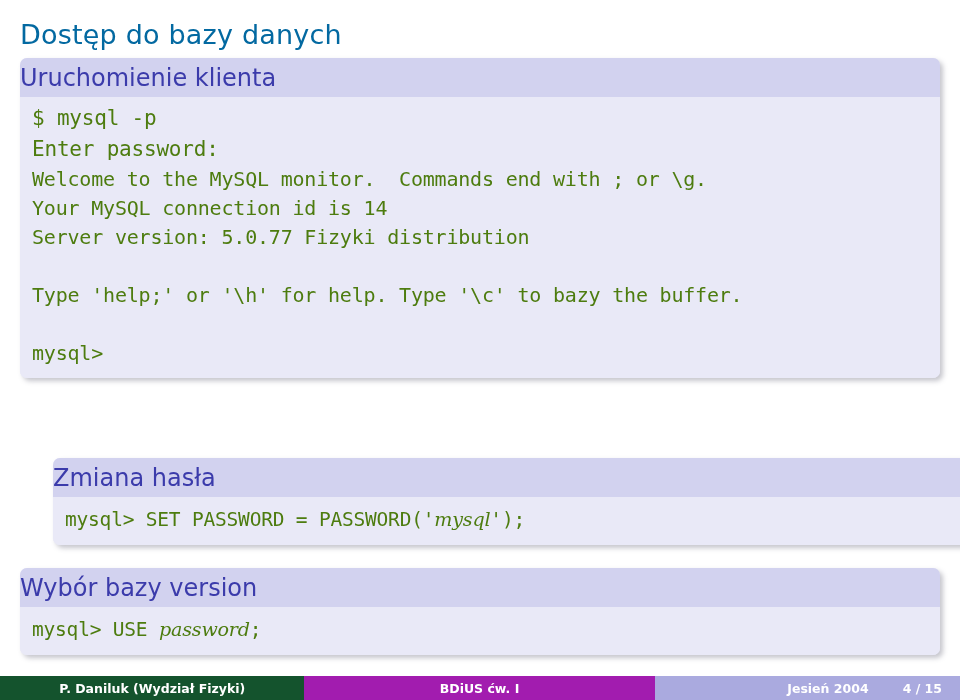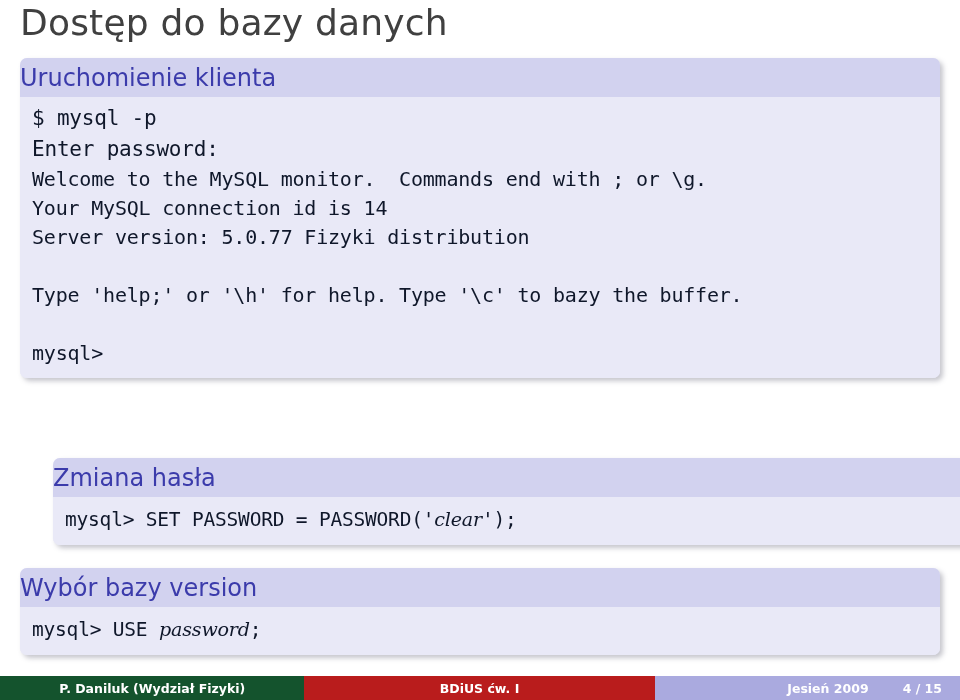--- a/index.html
+++ b/index.html
@@ -19,25 +19,25 @@
   #slide {
     position: absolute;
     inset: 0;
     background: #ffffff;
   }
 
   
   .frame-title {
     position: absolute;
     left: 20px;
-    top: 4px;
+    top: 16px;
     font-family: "DejaVu Sans", sans-serif;
-    font-size: 36px;
+    font-size: 27px;
     line-height: 38px;
-    color: #404040;
+    color: #0369a1;
     letter-spacing: 0.2px;
     white-space: nowrap;
   }
 
   
   .block {
     position: absolute;
     left: 20px;
     width: 920px;
     border-radius: 7px;
@@ -55,21 +55,21 @@
     white-space: nowrap;
   }
   .block-body {
     background: #e9e9f7;
     padding: 6px 0 8px 12px;
   }
 
   
   .mono {
     font-family: "DejaVu Sans Mono", monospace;
-    color: #0f172a;
+    color: #4d7c0f;
     white-space: pre;
     letter-spacing: -0.2px;
   }
   .cmd-lg {
     font-size: 21px;
     line-height: 31px;
   }
   .cmd-sm {
     font-size: 20px;
     line-height: 29px;
@@ -109,21 +109,21 @@
     align-items: center;
     justify-content: center;
     color: #ffffff;
     font-family: "DejaVu Sans", sans-serif;
     font-size: 12.5px;
     font-weight: bold;
     white-space: nowrap;
     overflow: hidden;
   }
   .footer-seg.s1 { width: 320px; background: #14532d; }
-  .footer-seg.s2 { width: 368px; background: #b91c1c; }
+  .footer-seg.s2 { width: 368px; background: #a21caf; }
   .footer-seg.s3 {
     width: 320px;
     background: #aaaadf;
     justify-content: flex-end;
     padding-right: 18px;
     box-sizing: border-box;
     gap: 34px;
   }
 </style>
 </head>
@@ -144,33 +144,33 @@
       <div class="mono cmd-sm blank-line"></div>
       <div class="mono cmd-sm">Type 'help;' or '\h' for help. Type '\c' to bazy the buffer.</div>
       <div class="mono cmd-sm blank-line"></div>
       <div class="mono cmd-sm">mysql&gt;</div>
     </div>
   </div>
 
   <div class="block" id="block-password">
     <div class="block-title">Zmiana hasła</div>
     <div class="block-body">
-      <div class="mono cmd-md"><span>mysql&gt; SET PASSWORD = PASSWORD('</span><em class="arg">clear</em><span>');</span></div>
+      <div class="mono cmd-md"><span>mysql&gt; SET PASSWORD = PASSWORD('</span><em class="arg">mysql</em><span>');</span></div>
     </div>
   </div>
 
   <div class="block" id="block-database">
     <div class="block-title">Wybór bazy version</div>
     <div class="block-body">
       <div class="mono cmd-md"><span>mysql&gt; USE </span><em class="arg">password</em><span>;</span></div>
     </div>
   </div>
 
   <div class="footer">
     <div class="footer-seg s1">P. Daniluk  (Wydział Fizyki)</div>
     <div class="footer-seg s2">BDiUS ćw. I</div>
     <div class="footer-seg s3">
-      <span>Jesień 2009</span>
+      <span>Jesień 2004</span>
       <span>4 / 15</span>
     </div>
   </div>
 
 </div>
 
 </body></html>

